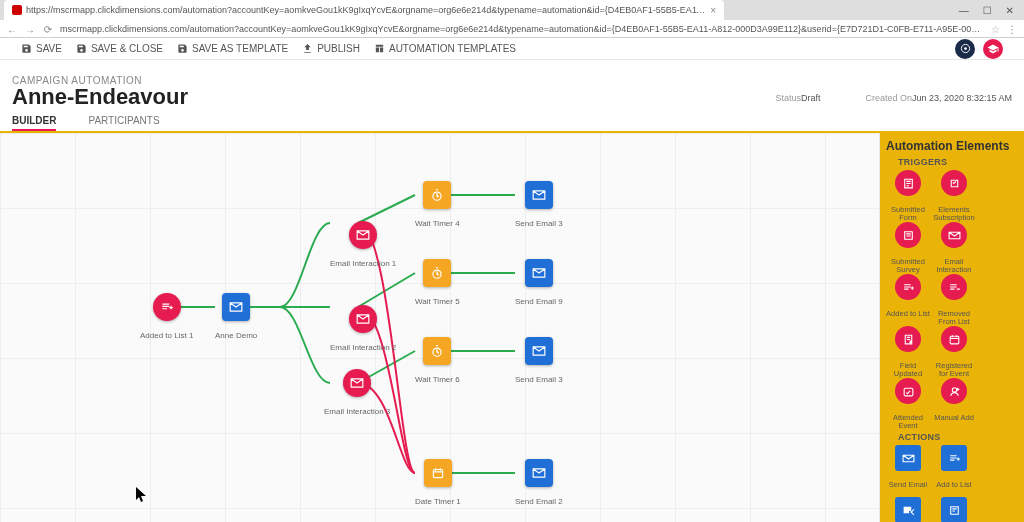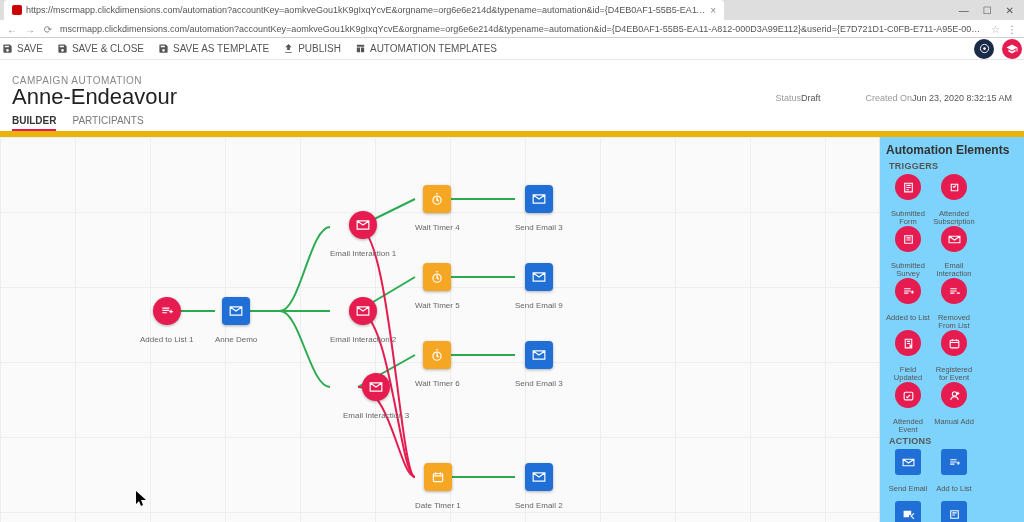--- a/index.html
+++ b/index.html
@@ -10,44 +10,44 @@
   .tab{display:flex;align-items:center;background:#fff;height:20px;padding:0 8px;margin-left:4px;max-width:720px;border-radius:4px 4px 0 0;gap:4px}
   .tab-favicon{width:10px;height:10px;background:#c00;border-radius:2px;flex:0 0 auto}
   .tab-title{white-space:nowrap;overflow:hidden;text-overflow:ellipsis;font-size:9px;color:#555}
   .tab-close{flex:0 0 auto;color:#888}
   .win-controls{margin-left:auto;display:flex;gap:14px;padding:0 10px;color:#555}
   .addr-row{display:flex;align-items:center;height:18px;padding:0 6px;gap:6px}
   .nav-arrow{width:12px;text-align:center;color:#888}
   .addr{flex:1;white-space:nowrap;overflow:hidden;text-overflow:ellipsis;font-size:9px;color:#555}
   .addr-star{color:#aaa}
   
-  .toolbar{height:22px;display:flex;align-items:center;padding:0 2px;gap:14px;border-bottom:1px solid #e8e8e8;font-size:10px;color:#555}
+  .toolbar{height:22px;display:flex;align-items:center;padding:0 21px;gap:14px;border-bottom:1px solid #e8e8e8;font-size:10px;color:#555}
   .tool-btn{display:flex;align-items:center;gap:4px;cursor:pointer}
   .tool-btn svg{width:11px;height:11px}
   .toolbar .right{margin-left:auto;display:flex;align-items:center;gap:8px}
   .badge-circle{width:20px;height:20px;border-radius:50%;display:flex;align-items:center;justify-content:center}
   
   .header{display:flex;align-items:flex-end;padding:6px 12px 0 12px;height:48px}
   .hdr-left .crumb{font-size:10px;color:#888;letter-spacing:.5px}
-  .hdr-left h1{font-size:22px;font-weight:400;color:#222;line-height:1}
+  .hdr-left h1{font-size:22px;font-weight:700;color:#222;line-height:1}
   .hdr-right{margin-left:auto;display:flex;gap:30px;padding-bottom:4px}
   .hdr-field{display:flex;flex-direction:row;font-size:9px;color:#555;min-width:60px}
   .hdr-field .lbl{color:#999;margin-bottom:1px}
   
-  .subtabs{display:flex;gap:16px;padding:4px 28px 0 12px;font-size:10px;border-bottom:6px solid #eab308}
+  .subtabs{display:flex;gap:32px;padding:4px 28px 0 12px;font-size:10px;border-bottom:2px solid #eab308}
   .subtab{padding:3px 0;border-bottom:2px solid transparent;cursor:pointer;color:#777}
   .subtab.active{border-bottom-color:#e61b50;color:#333;font-weight:600}
   
   .main{display:flex;height:390px}
   .canvas{flex:1;position:relative;background:#fafafa;
     background-image:linear-gradient(#eee 1px,transparent 1px),linear-gradient(90deg,#eee 1px,transparent 1px);
     background-size:75px 75px;overflow:hidden}
-  .sidebar{width:145px;border-left:1px solid #e8e8e8;padding:6px 6px;overflow:hidden;background:#7dd3fc}
+  .sidebar{width:145px;border-left:1px solid #e8e8e8;padding:6px 6px;overflow:hidden;background:#eab308}
   .sidebar h2{font-size:12px;font-weight:600;color:#333;margin-bottom:4px}
-  .side-section-title{font-size:9px;font-weight:700;color:#555;margin:4px 0 3px 3px;letter-spacing:.3px}
+  .side-section-title{font-size:9px;font-weight:700;color:#555;margin:4px 0 3px 12px;letter-spacing:.3px}
   .palette{display:flex;flex-wrap:wrap;gap:2px}
   .pal-item{width:44px;display:flex;flex-direction:column;align-items:center;gap:10px;cursor:pointer}
   .pal-icon{width:26px;height:26px;border-radius:50%;display:flex;align-items:center;justify-content:center}
   .pal-icon.square{border-radius:3px}
   .pal-icon svg{width:13px;height:13px;fill:#fff}
   .pal-label{font-size:7.5px;color:#555;text-align:center;line-height:1.05;height:14px}
   .trigger-c{background:#e61b50}
   .action-c{background:#1f6fd6}
   
   .node{position:absolute;display:flex;flex-direction:column;align-items:center;gap:10px}
@@ -190,37 +190,37 @@
     </div>
     <div class="node" style="left:215px;top:160px">
       <div class="box blue">
           <svg viewBox="0 0 24 24">
             <path d="M2 5h20v14H2zM2 5l10 7L22 5" fill="none" stroke="#fff" stroke-width="2"></path>
           </svg>
         </div>
       <span class="cap">Anne Demo</span>
     </div>
 
-    <div class="node" style="left:330px;top:74px">
+    <div class="node" style="left:330px;top:88px">
       <div class="box circle red">
           <svg viewBox="0 0 24 24">
             <path d="M2 5h20v14H2zM2 5l10 7L22 5" fill="none" stroke="#fff" stroke-width="2"></path>
           </svg>
         </div>
       <span class="cap">Email Interaction 1</span>
     </div>
-    <div class="node" style="left:330px;top:160px">
+    <div class="node" style="left:330px;top:172px">
       <div class="box circle red">
           <svg viewBox="0 0 24 24">
             <path d="M2 5h20v14H2zM2 5l10 7L22 5" fill="none" stroke="#fff" stroke-width="2"></path>
           </svg>
         </div>
       <span class="cap">Email Interaction 2</span>
     </div>
-    <div class="node" style="left:343px;top:236px">
+    <div class="node" style="left:324px;top:236px">
       <div class="box circle red">
           <svg viewBox="0 0 24 24">
             <path d="M2 5h20v14H2zM2 5l10 7L22 5" fill="none" stroke="#fff" stroke-width="2"></path>
           </svg>
         </div>
       <span class="cap">Email Interaction 3</span>
     </div>
 
     <div class="node" style="left:415px;top:48px">
       <div class="box orange">
@@ -308,21 +308,21 @@
             </svg>
           </div>
           <div class="pal-label">Submitted Form</div>
         </div>
         <div class="pal-item">
           <div class="pal-icon trigger-c">
             <svg viewBox="0 0 24 24" fill="#fff">
               <path d="M6 6h12v12H6zM9 10l2 2 4-4" stroke="#fff" stroke-width="2" fill="none"></path>
             </svg>
           </div>
-          <div class="pal-label">Attended Subscription</div>
+          <div class="pal-label">Elements Subscription</div>
         </div>
         <div class="pal-item">
           <div class="pal-icon trigger-c">
             <svg viewBox="0 0 24 24" fill="#fff">
               <path d="M5 5h14v14H5zM8 9h8M8 13h8" stroke="#fff" stroke-width="2" fill="none"></path>
             </svg>
           </div>
           <div class="pal-label">Submitted Survey</div>
         </div>
         <div class="pal-item">

